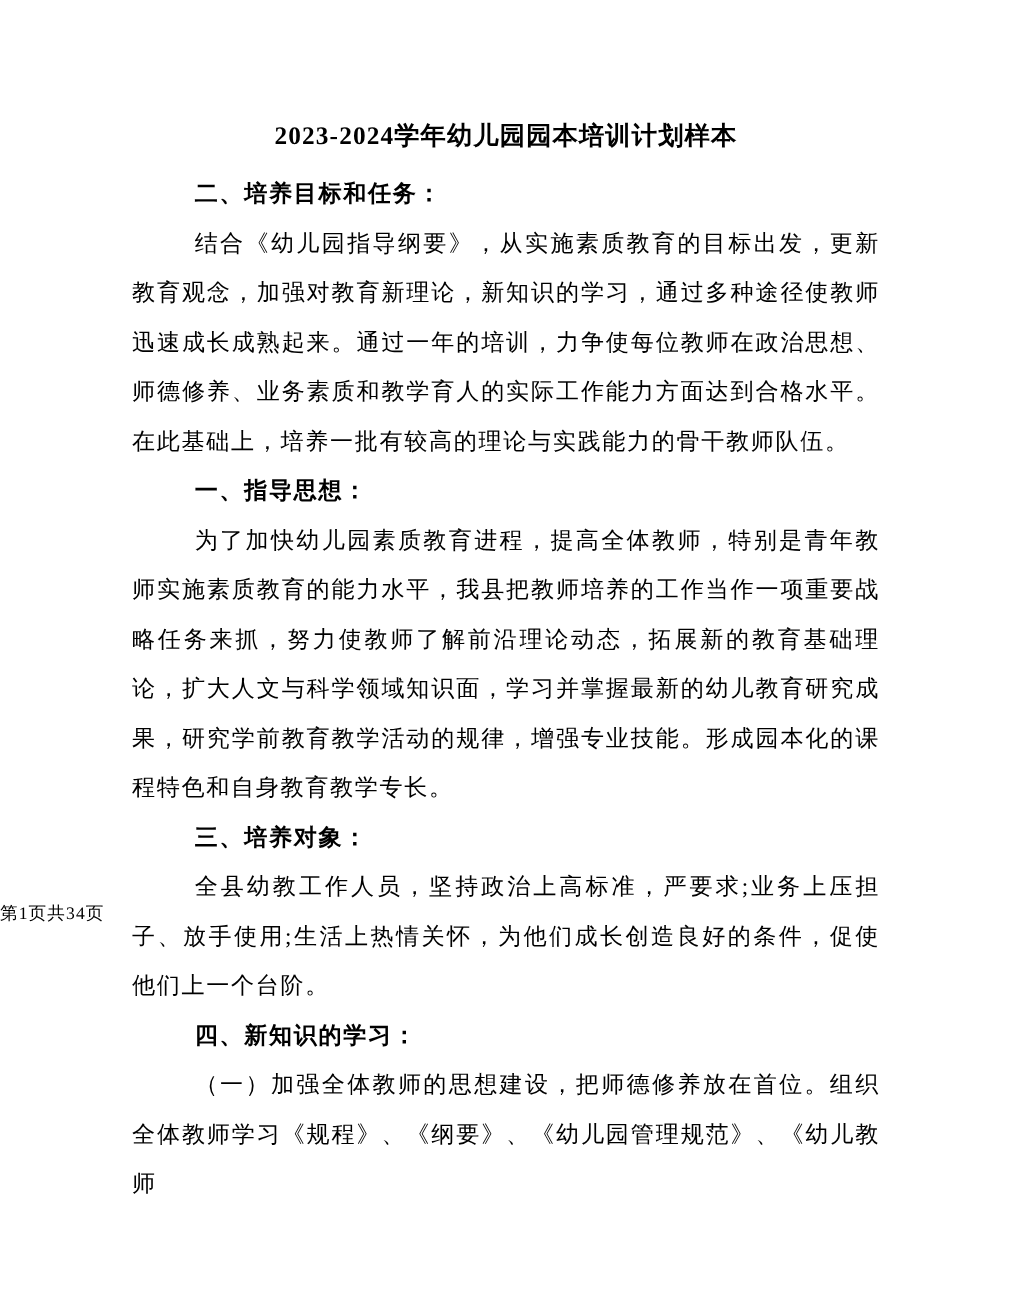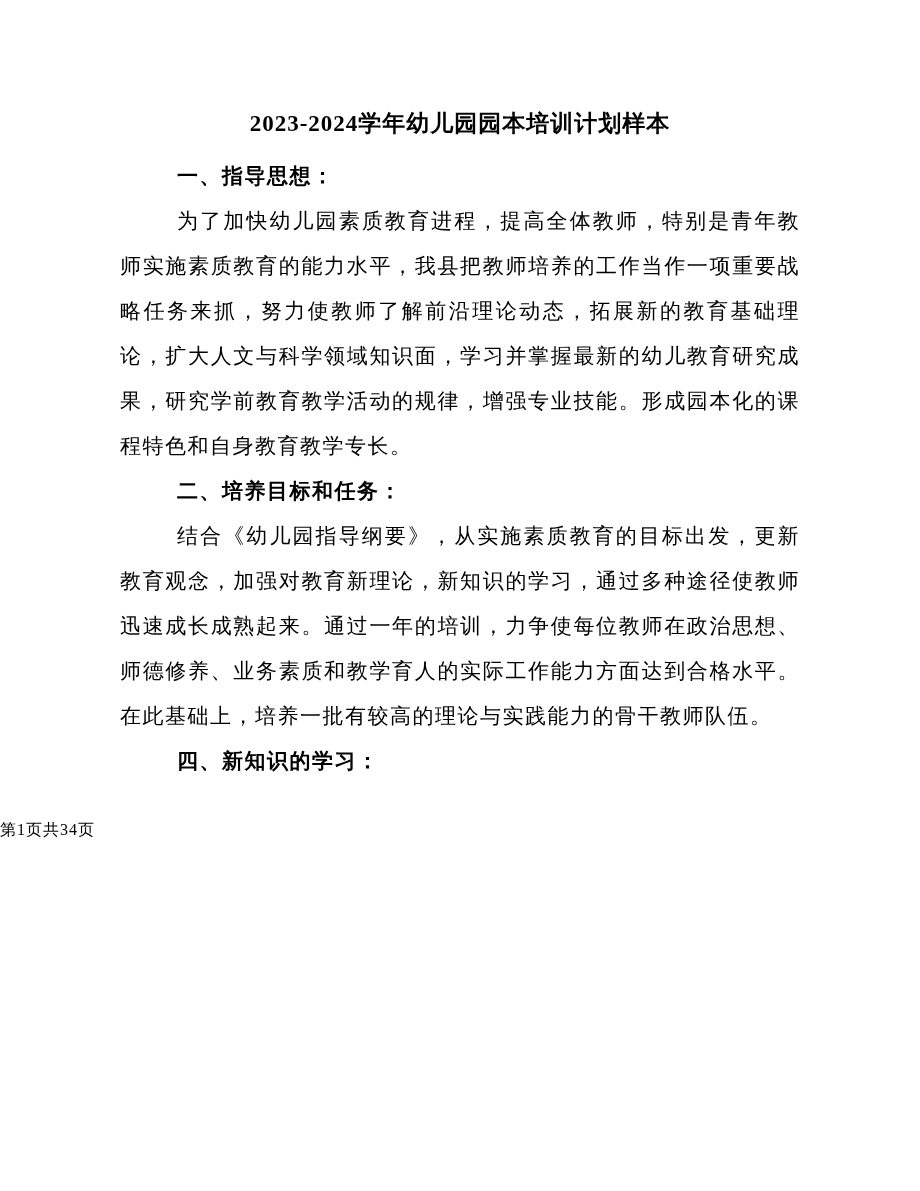--- a/index.html
+++ b/index.html
@@ -51,31 +51,36 @@
   }
 </style>
 </head>
 <body>
 
 <div class="page">
 
   <h1 class="doc-title">2023-2024学年幼儿园园本培训计划样本</h1>
 
   <section>
+    <h2 class="sec-heading">二、培养目标和任务：</h2>
+    <p class="para">结合《幼儿园指导纲要》，从实施素质教育的目标出发，更新教育观念，加强对教育新理论，新知识的学习，通过多种途径使教师迅速成长成熟起来。通过一年的培训，力争使每位教师在政治思想、师德修养、业务素质和教学育人的实际工作能力方面达到合格水平。在此基础上，培养一批有较高的理论与实践能力的骨干教师队伍。</p>
+  </section>
+
+  <section>
     <h2 class="sec-heading">一、指导思想：</h2>
     <p class="para">为了加快幼儿园素质教育进程，提高全体教师，特别是青年教师实施素质教育的能力水平，我县把教师培养的工作当作一项重要战略任务来抓，努力使教师了解前沿理论动态，拓展新的教育基础理论，扩大人文与科学领域知识面，学习并掌握最新的幼儿教育研究成果，研究学前教育教学活动的规律，增强专业技能。形成园本化的课程特色和自身教育教学专长。</p>
   </section>
 
   <section>
-    <h2 class="sec-heading">二、培养目标和任务：</h2>
-    <p class="para">结合《幼儿园指导纲要》，从实施素质教育的目标出发，更新教育观念，加强对教育新理论，新知识的学习，通过多种途径使教师迅速成长成熟起来。通过一年的培训，力争使每位教师在政治思想、师德修养、业务素质和教学育人的实际工作能力方面达到合格水平。在此基础上，培养一批有较高的理论与实践能力的骨干教师队伍。</p>
+    <h2 class="sec-heading">三、培养对象：</h2>
+    <p class="para">全县幼教工作人员，坚持政治上高标准，严要求;业务上压担子、放手使用;生活上热情关怀，为他们成长创造良好的条件，促使他们上一个台阶。</p>
   </section>
-
 
   <section>
     <h2 class="sec-heading">四、新知识的学习：</h2>
+    <p class="para">（一）加强全体教师的思想建设，把师德修养放在首位。组织全体教师学习《规程》、《纲要》、《幼儿园管理规范》、《幼儿教师</p>
   </section>
 
   <footer class="page-footer">
     <span>第1页共34页</span>
   </footer>
 
 </div>
 
 </body></html>

